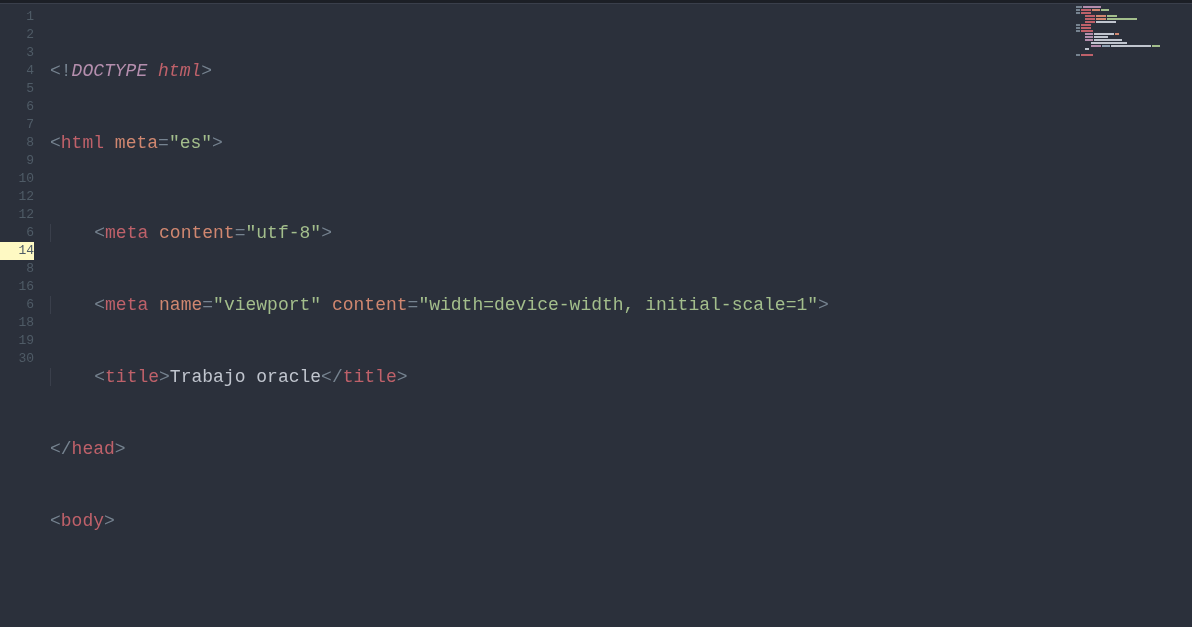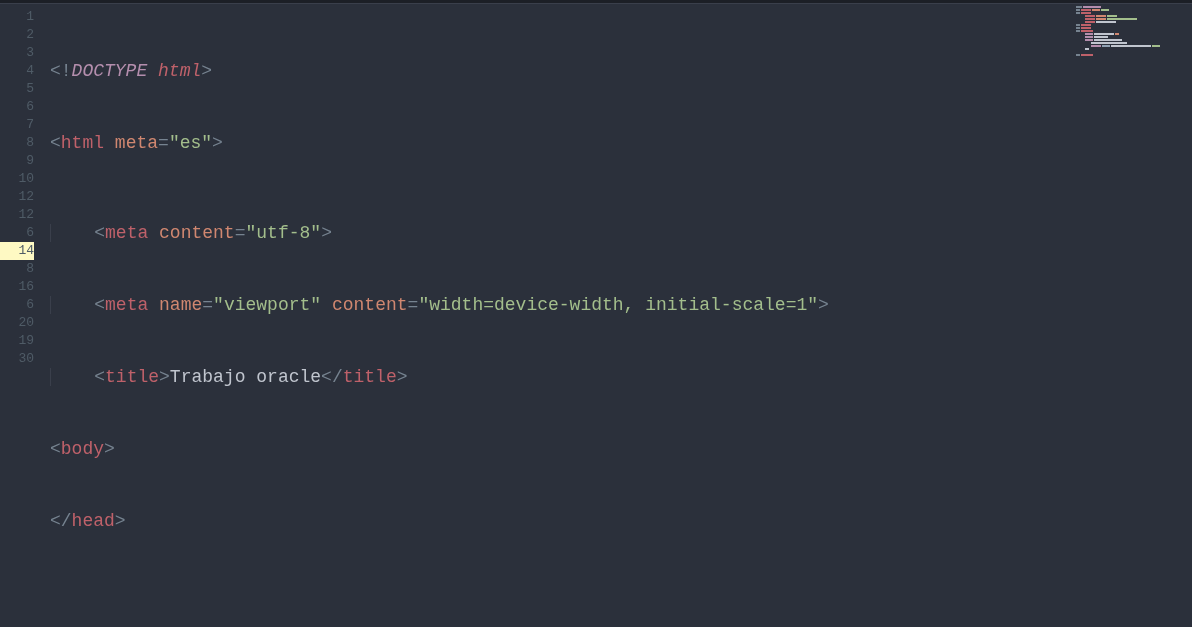--- a/index.html
+++ b/index.html
@@ -90,40 +90,40 @@
       <div>8</div>
       <div>9</div>
       <div>10</div>
       <div>12</div>
       <div>12</div>
       <div>6</div>
       <div style="background: #fef9c3;">14</div>
       <div>8</div>
       <div>16</div>
       <div>6</div>
-      <div>20</div>
+      <div>18</div>
       <div>19</div>
       <div>30</div>
     </div>
   <div class="code">
 
     <div class="line"><span class="pun">&lt;!</span><span class="doct">DOCTYPE</span><span class="pun"> </span><span class="docword">html</span><span class="pun">&gt;</span></div>
 
     <div class="line"><span class="pun">&lt;</span><span class="tag">html</span><span class="pun"> </span><span class="attr">meta</span><span class="pun">=</span><span class="str">"es"</span><span class="pun">&gt;</span></div>
 
 
     <div class="line"><span class="indent-guide">    </span><span class="pun">&lt;</span><span class="tag">meta</span><span class="pun"> </span><span class="attr">content</span><span class="pun">=</span><span class="str">"utf-8"</span><span class="pun">&gt;</span></div>
 
     <div class="line"><span class="indent-guide">    </span><span class="pun">&lt;</span><span class="tag">meta</span><span class="pun"> </span><span class="attr">name</span><span class="pun">=</span><span class="str">"viewport"</span><span class="pun"> </span><span class="attr">content</span><span class="pun">=</span><span class="str">"width=device-width, initial-scale=1"</span><span class="pun">&gt;</span></div>
 
     <div class="line"><span class="indent-guide">    </span><span class="pun">&lt;</span><span class="tag">title</span><span class="pun">&gt;</span><span class="txt">Trabajo oracle</span><span class="pun">&lt;/</span><span class="tag">title</span><span class="pun">&gt;</span></div>
 
+    <div class="line"><span class="pun">&lt;/</span><span class="tag">head</span><span class="pun">&gt;</span></div>
+
     <div class="line"><span class="pun">&lt;</span><span class="tag">body</span><span class="pun">&gt;</span></div>
-
-    <div class="line"><span class="pun">&lt;/</span><span class="tag">head</span><span class="pun">&gt;</span></div>
 
     
 
     
 
     
 
     
 
     

